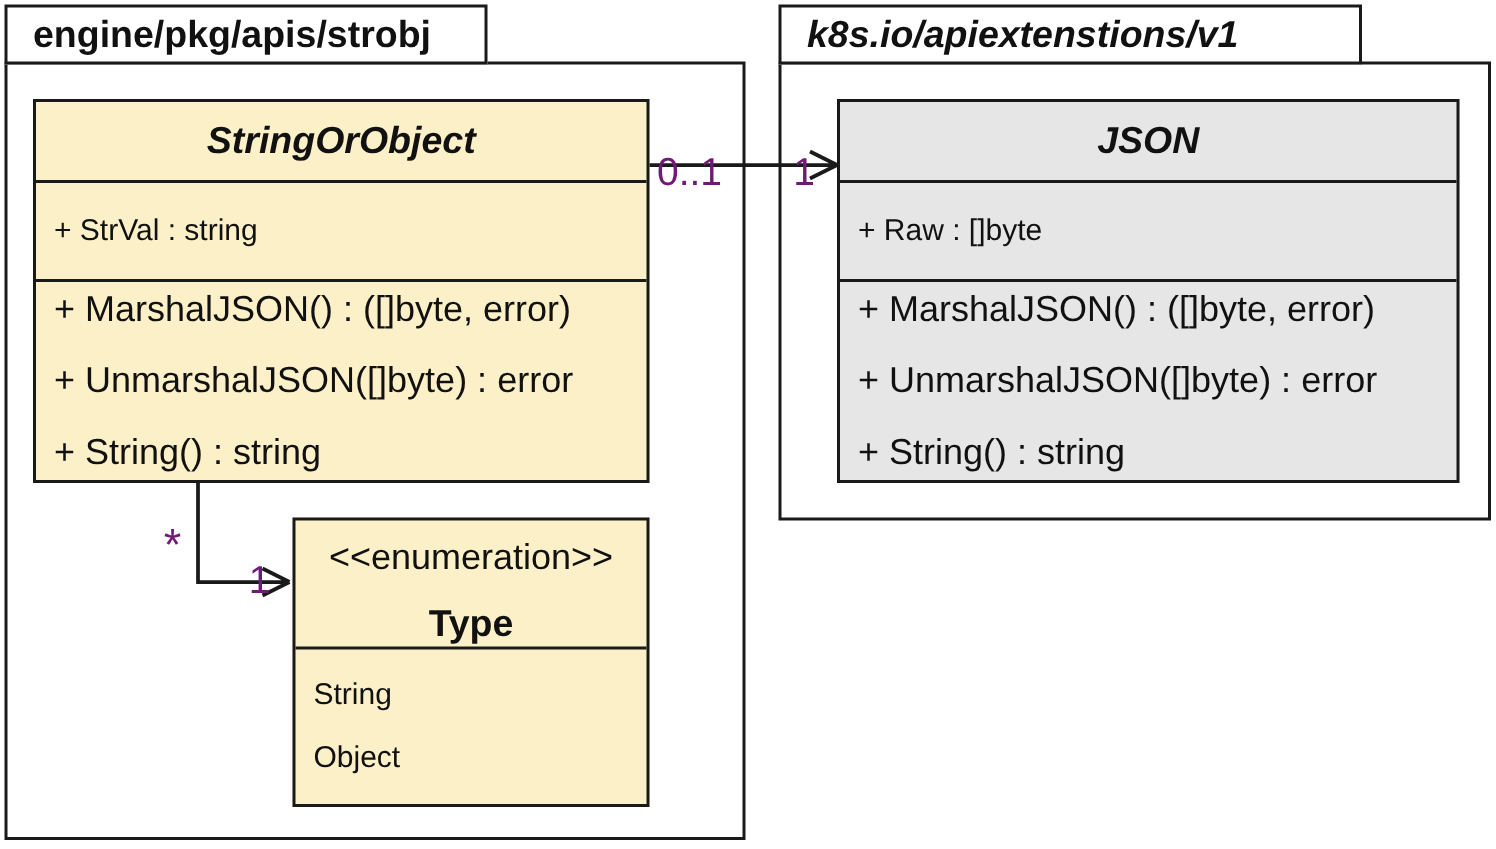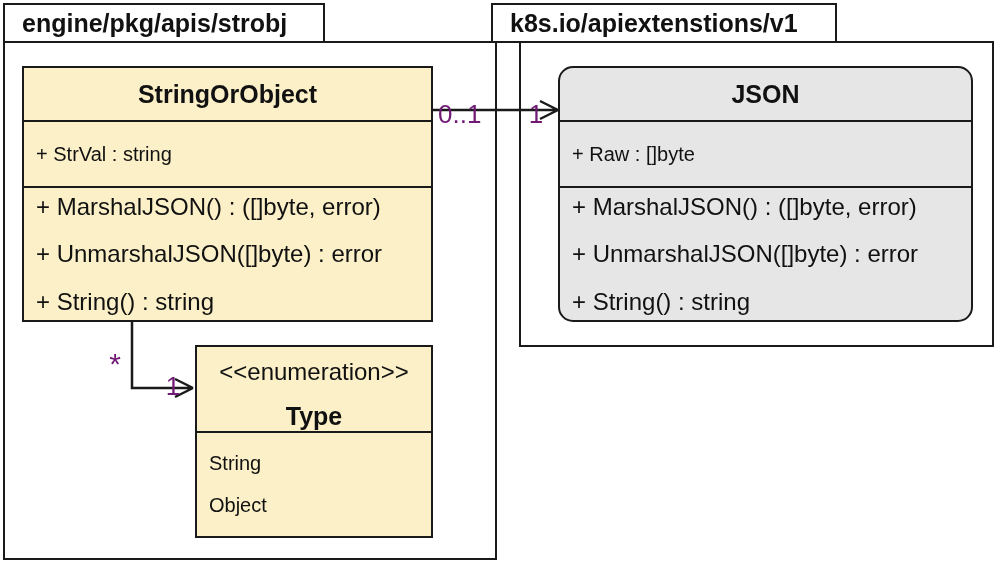--- a/index.html
+++ b/index.html
@@ -51,20 +51,21 @@
   }
   .uml-class.cream { background: var(--cream); }
   .uml-class.gray  { background: var(--gray); }
   .uml-title {
     height: 52px;
     display: flex;
     align-items: center;
     justify-content: center;
     font-size: 25px;
     font-weight: bold;
+    font-style: italic;
   }
   .uml-attrs {
     height: 66px;
     border-top: 2px solid var(--line);
     display: flex;
     align-items: center;
     padding-left: 12px;
     font-size: 20px;
   }
   .uml-methods {
@@ -126,37 +127,37 @@
 <body>
 
 <div class="canvas">
 
   <div class="pkg-body" style="left:3px; top:41px; width:494px; height:519px;"></div>
   <div class="pkg-tab" style="left:3px; top:3px; width:322px;">
     <span>engine/pkg/apis/strobj</span>
   </div>
 
   <div class="pkg-body" style="left:519px; top:41px; width:475px; height:306px;"></div>
-  <div class="pkg-tab" style="left:491px; top:3px; width:346px;">
+  <div class="pkg-tab" style="left:519px; top:3px; width:389px;font-style:italic;">
     <span>k8s.io/apiextenstions/v1</span>
   </div>
 
   <div class="uml-class cream" style="left:22px; top:66px; width:411px; height:256px;">
     <div class="uml-title">StringOrObject</div>
     <div class="uml-attrs">
       <span class="m-row">+ StrVal : string</span>
     </div>
     <div class="uml-methods">
       <div class="m-row">+ MarshalJSON() : ([]byte, error)</div>
       <div class="m-row">+ UnmarshalJSON([]byte) : error</div>
       <div class="m-row">+ String() : string</div>
     </div>
   </div>
 
-  <div class="uml-class gray" style="left:558px; top:66px; width:415px; height:256px;border-radius:15px;">
+  <div class="uml-class gray" style="left:558px; top:66px; width:415px; height:256px;">
     <div class="uml-title">JSON</div>
     <div class="uml-attrs">
       <span class="m-row">+ Raw : []byte</span>
     </div>
     <div class="uml-methods">
       <div class="m-row">+ MarshalJSON() : ([]byte, error)</div>
       <div class="m-row">+ UnmarshalJSON([]byte) : error</div>
       <div class="m-row">+ String() : string</div>
     </div>
   </div>

